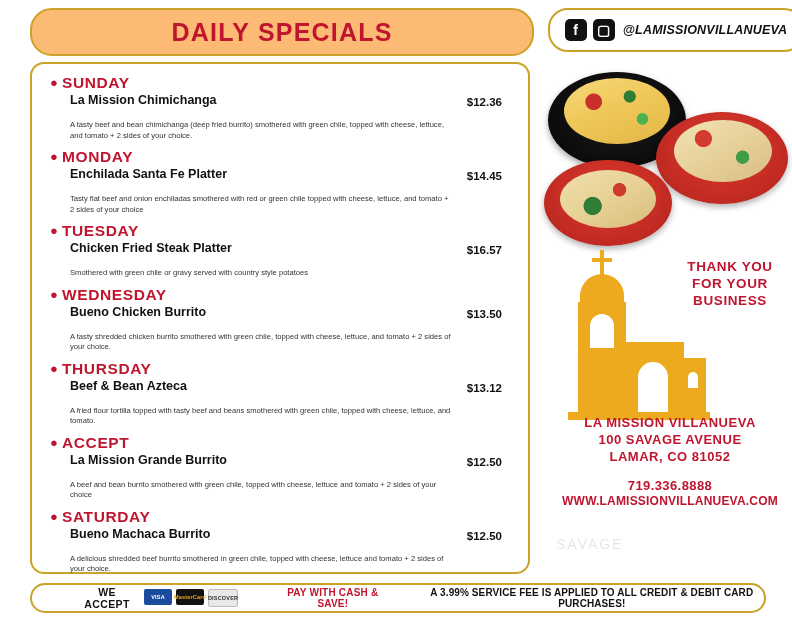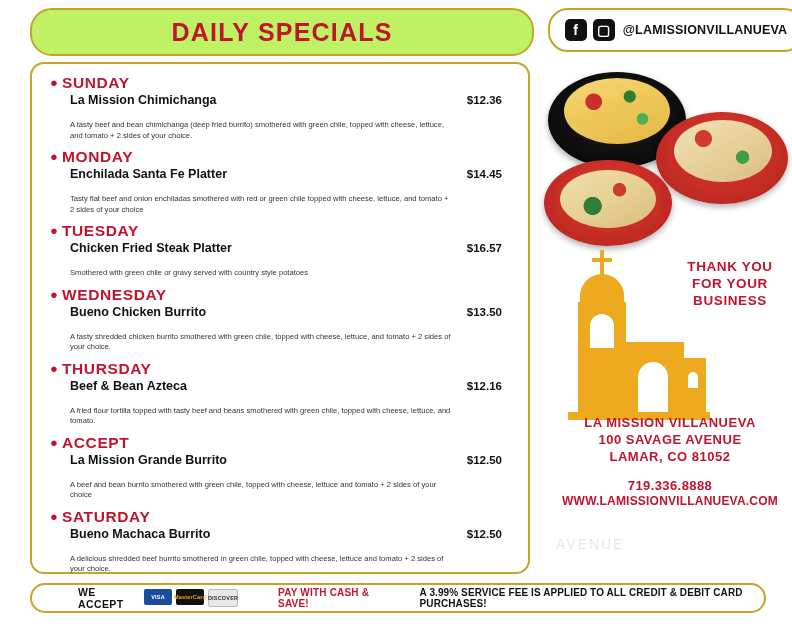--- a/index.html
+++ b/index.html
@@ -26,21 +26,21 @@
   }
   .title-box {
     flex: 0 0 500px;
     margin-left: 18px;
     height: 44px;
     border: 2px solid #c9a227;
     border-radius: 22px;
     display: flex;
     align-items: center;
     justify-content: center;
-    background: #bef264;
+    background: #fdba74;
   }
   .title-box .title {
     font-size: 25px;
     font-weight: bold;
     letter-spacing: 1.2px;
     color: #c0152f;
   }
   .social-box {
     margin-left: 14px;
     flex: 0 0 252px;
@@ -65,20 +65,21 @@
     font-size: 14px;
     font-weight: bold;
     line-height: 1;
   }
   .social-handle {
     font-size: 12.5px;
     font-weight: bold;
     letter-spacing: .2px;
     color: #111;
     margin-left: 2px;
+    font-style: italic;
   }
 
   
   .main {
     display: flex;
     padding: 0 12px;
     box-sizing: border-box;
     height: 512px;
   }
 
@@ -109,21 +110,21 @@
   .day-body { flex: 1 1 auto; min-width: 0; }
   .day-name {
     font-size: 15.5px;
     font-weight: bold;
     letter-spacing: .6px;
     color: #c0152f;
     line-height: 18px;
   }
   .item-row {
     display: flex;
-    align-items: center;
+    align-items: flex-end;
     justify-content: space-between;
     gap: 12px;
   }
   .item-name {
     font-size: 12.5px;
     font-weight: bold;
     color: #111;
     padding-left: 8px;
     line-height: 16px;
   }
@@ -323,20 +324,21 @@
     left: 30px;
     top: 583px;
     width: 736px;
     height: 30px;
     border: 2px solid #c9a227;
     border-radius: 15px;
     box-sizing: border-box;
     display: flex;
     align-items: center;
     background: #fff;
+    text-align: center;
   }
   .we-accept {
     font-size: 10.5px;
     font-weight: bold;
     letter-spacing: .4px;
     color: #111;
     margin-left: 46px;
   }
   .cards { display: flex; gap: 4px; margin-left: 8px; }
   .card {
@@ -439,21 +441,21 @@
         <div class="item-desc">A tasty shredded chicken burrito smothered with green chile, topped with cheese, lettuce, and tomato + 2 sides of your choice.</div>
       </div>
     </div>
 
     <div class="day-block">
       <div class="bullet">●</div>
       <div class="day-body">
         <div class="day-name">THURSDAY</div>
         <div class="item-row">
           <div class="item-name">Beef &amp; Bean Azteca</div>
-          <div class="item-price">$12.16</div>
+          <div class="item-price">$13.12</div>
         </div>
         <div class="item-desc">A fried flour tortilla topped with tasty beef and beans smothered with green chile, topped with cheese, lettuce, and tomato.</div>
       </div>
     </div>
 
     <div class="day-block">
       <div class="bullet">●</div>
       <div class="day-body">
         <div class="day-name">ACCEPT</div>
         <div class="item-row">
@@ -512,21 +514,21 @@
     <div class="address">
       <div class="addr-line">LA MISSION VILLANUEVA</div>
       <div class="addr-line">100 SAVAGE AVENUE</div>
       <div class="addr-line">LAMAR, CO 81052</div>
       <div class="phone">719.336.8888</div>
       <div class="website">WWW.LAMISSIONVILLANUEVA.COM</div>
     </div>
   </div>
 </div>
 
-<div class="watermark">AVENUE</div>
+<div class="watermark">SAVAGE</div>
 
 <div class="footer">
   <div class="we-accept">WE ACCEPT</div>
   <div class="cards">
     <span class="card visa">VISA</span>
     <span class="card mc">MasterCard</span>
     <span class="card disc">DISCOVER</span>
   </div>
   <div class="pay-cash">PAY WITH CASH &amp; SAVE!</div>
   <div class="service-fee">A 3.99% SERVICE FEE IS APPLIED TO ALL CREDIT &amp; DEBIT CARD PURCHASES!</div>

